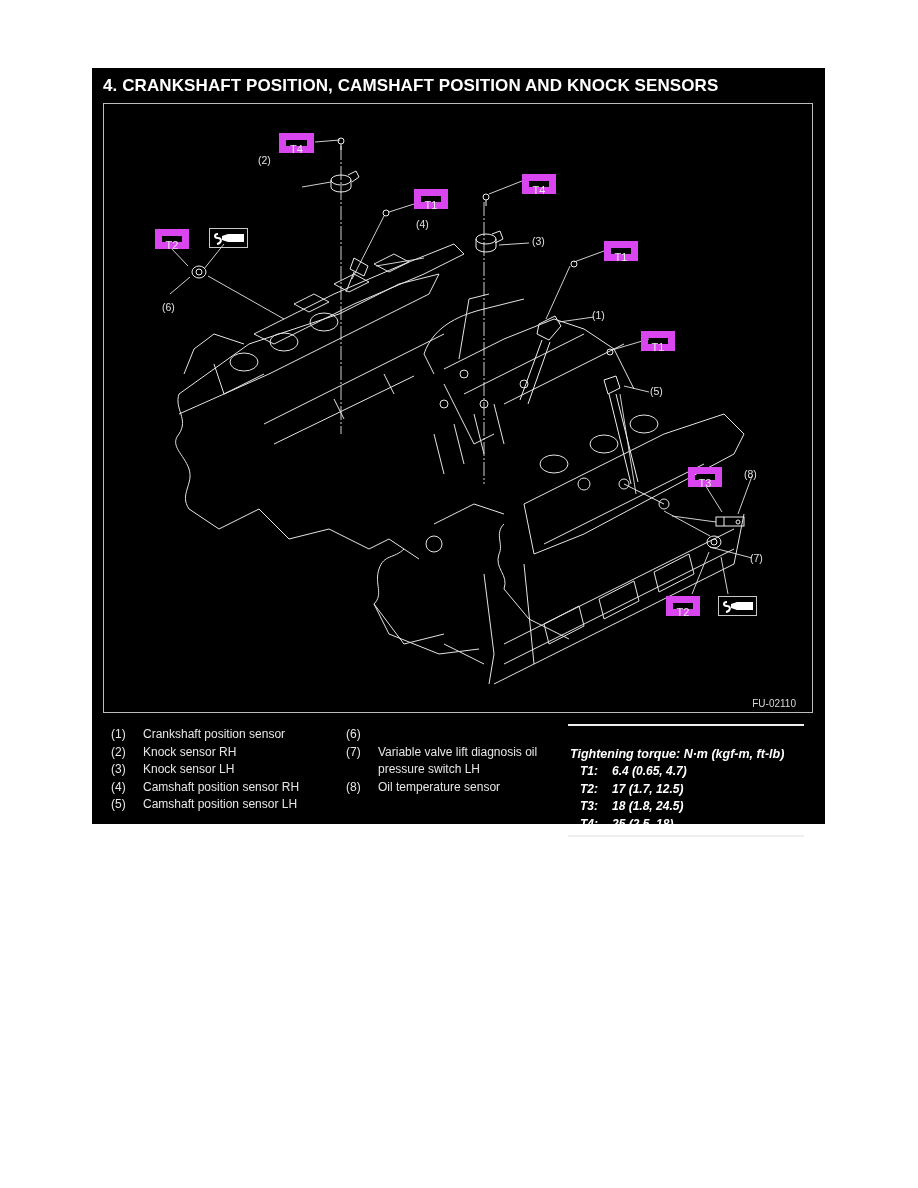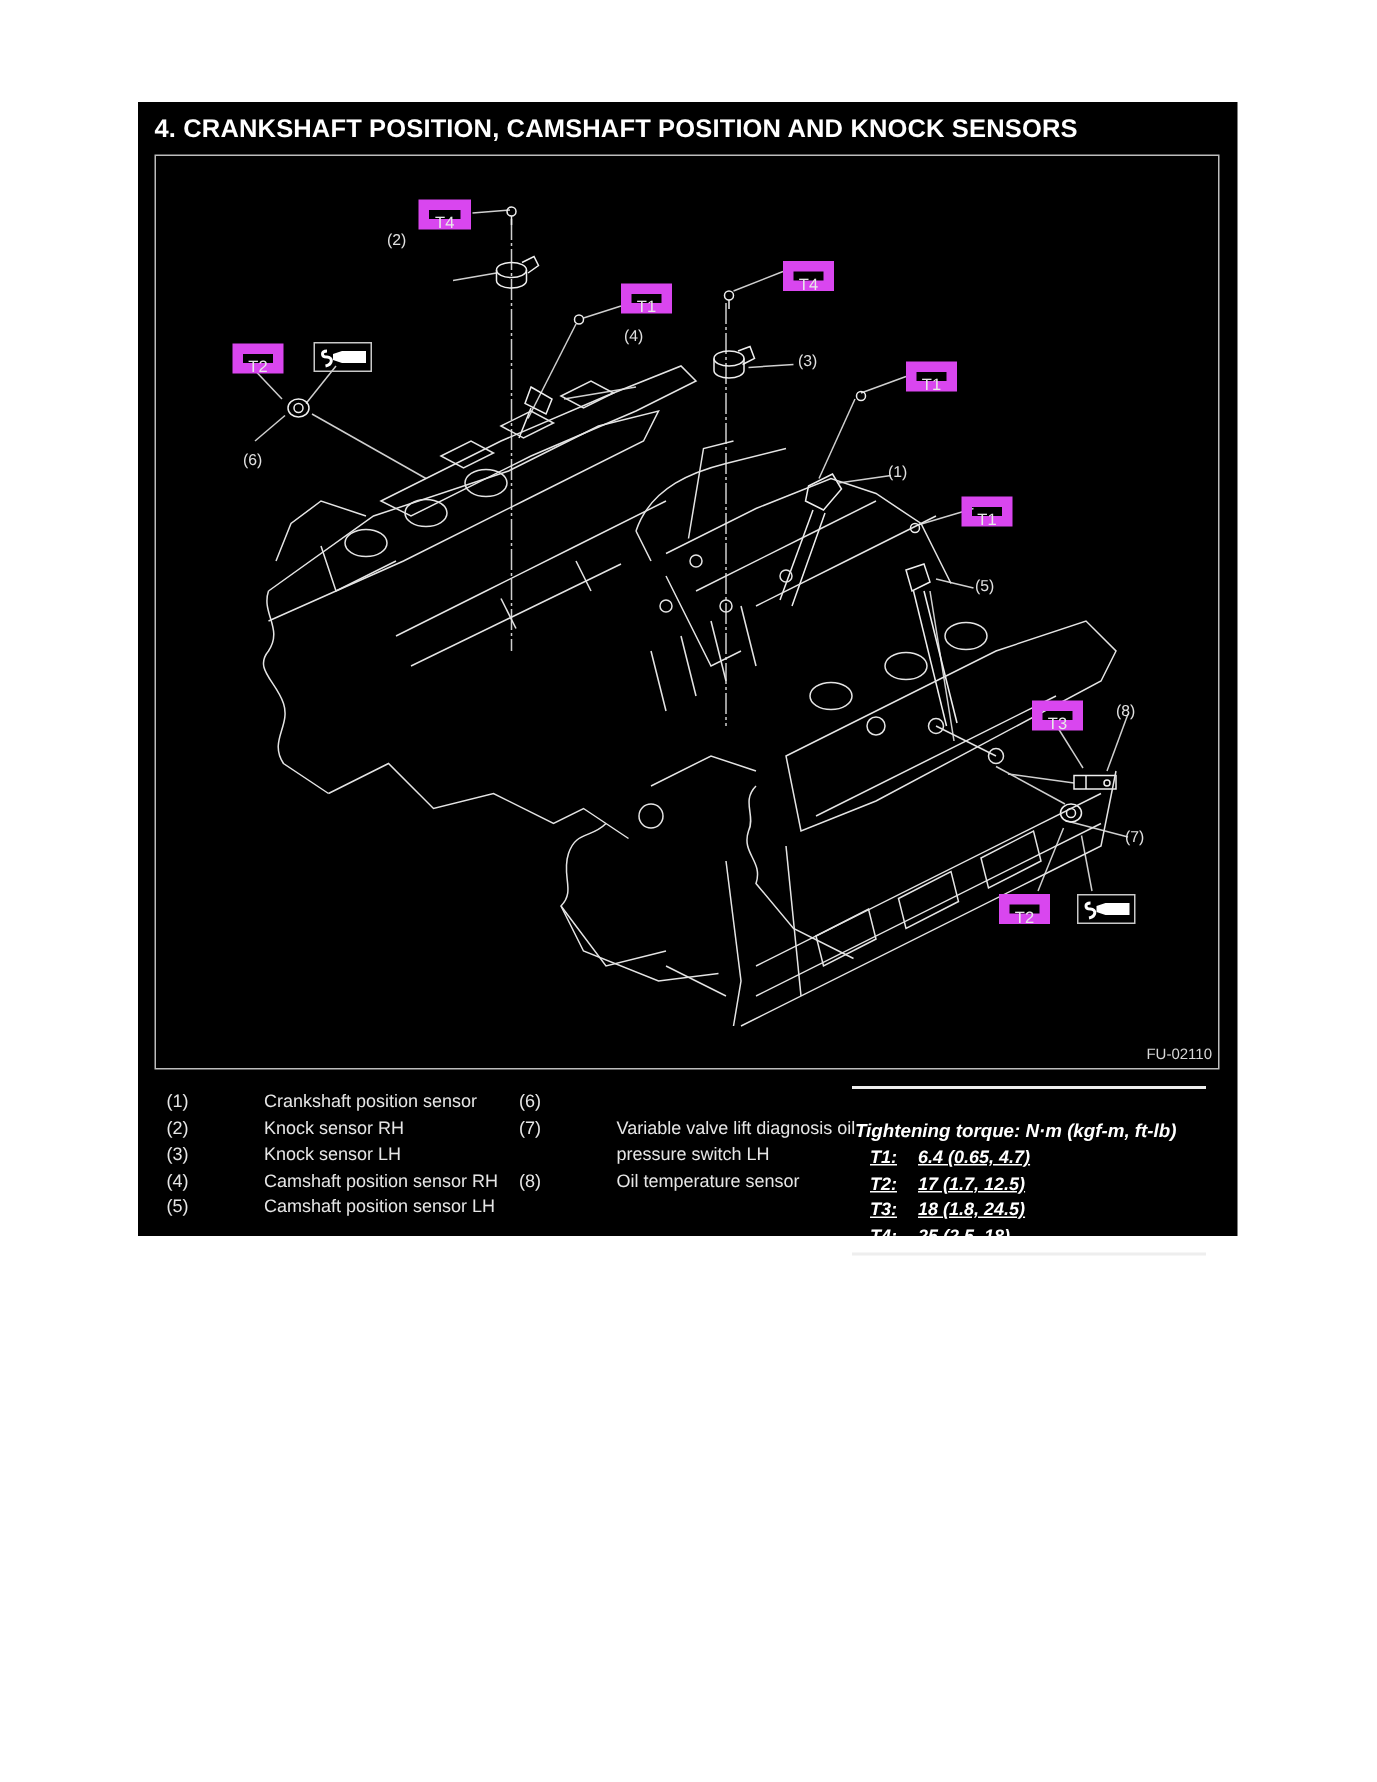--- a/index.html
+++ b/index.html
@@ -1,32 +1,32 @@
 <!DOCTYPE html>
 <html><head>
 <meta charset="utf-8">
 <style>
   html,body{margin:0;padding:0;background:#ffffff;}
   body{width:918px;height:1188px;position:relative;overflow:hidden;font-family:"Liberation Sans",sans-serif;}
   .panel{position:absolute;left:92px;top:68px;width:733px;height:756px;background:#000000;}
   .title{position:absolute;left:11px;top:8px;color:#fff;font-weight:bold;font-size:17px;letter-spacing:0.1px;white-space:nowrap;font-family:"Liberation Sans",sans-serif;}
   .diagram{position:absolute;left:11px;top:35px;width:710px;height:610px;border:1px solid #bdbdbd;box-sizing:border-box;}
   .diagram svg{position:absolute;left:0;top:0;}
-  .figid{position:absolute;right:4px;bottom:3px;color:#d8d8d8;font-size:10px;}
+  .figid{position:absolute;right:16px;bottom:3px;color:#d8d8d8;font-size:10px;}
   .legend{position:absolute;top:658px;color:#e6e6e6;font-size:12px;line-height:17.5px;}
   .legend .row{display:flex;}
   .legend .num{width:32px;flex:none;}
-  .legend .txt{flex:none;margin-left:33px;}
+  .legend .txt{flex:none;}
   .col1{left:19px;}
   .col2{left:254px;width:220px;}
   .col2 .txt{width:180px;}
   .torque{position:absolute;left:476px;top:656px;width:236px;color:#fff;font-style:italic;font-weight:bold;font-size:12px;}
   .torque .rule{height:2px;background:#eee;}
   .torque .head{padding:20px 0 1px 2px;font-size:12.5px;line-height:16px;}
-  .torque .trow{display:flex;padding-left:12px;line-height:17.5px;text-decoration:underline;}
+  .torque .trow{display:flex;padding-left:12px;line-height:17.5px;}
   .torque .tk{width:32px;flex:none;}
   .torque .bottom{margin-top:2px;}
   .lbl{position:absolute;color:#e0e0e0;font-size:10.5px;}
   .tbox{position:absolute;border:7px solid #d946ef;color:#e8e8e8;font-size:11px;text-align:center;box-sizing:border-box;height:20px;line-height:18px;}
   .sealant{position:absolute;border:1px solid #c8c8c8;box-sizing:border-box;width:39px;height:20px;}
 </style>
 </head>
 <body>
 
 <div class="panel">

